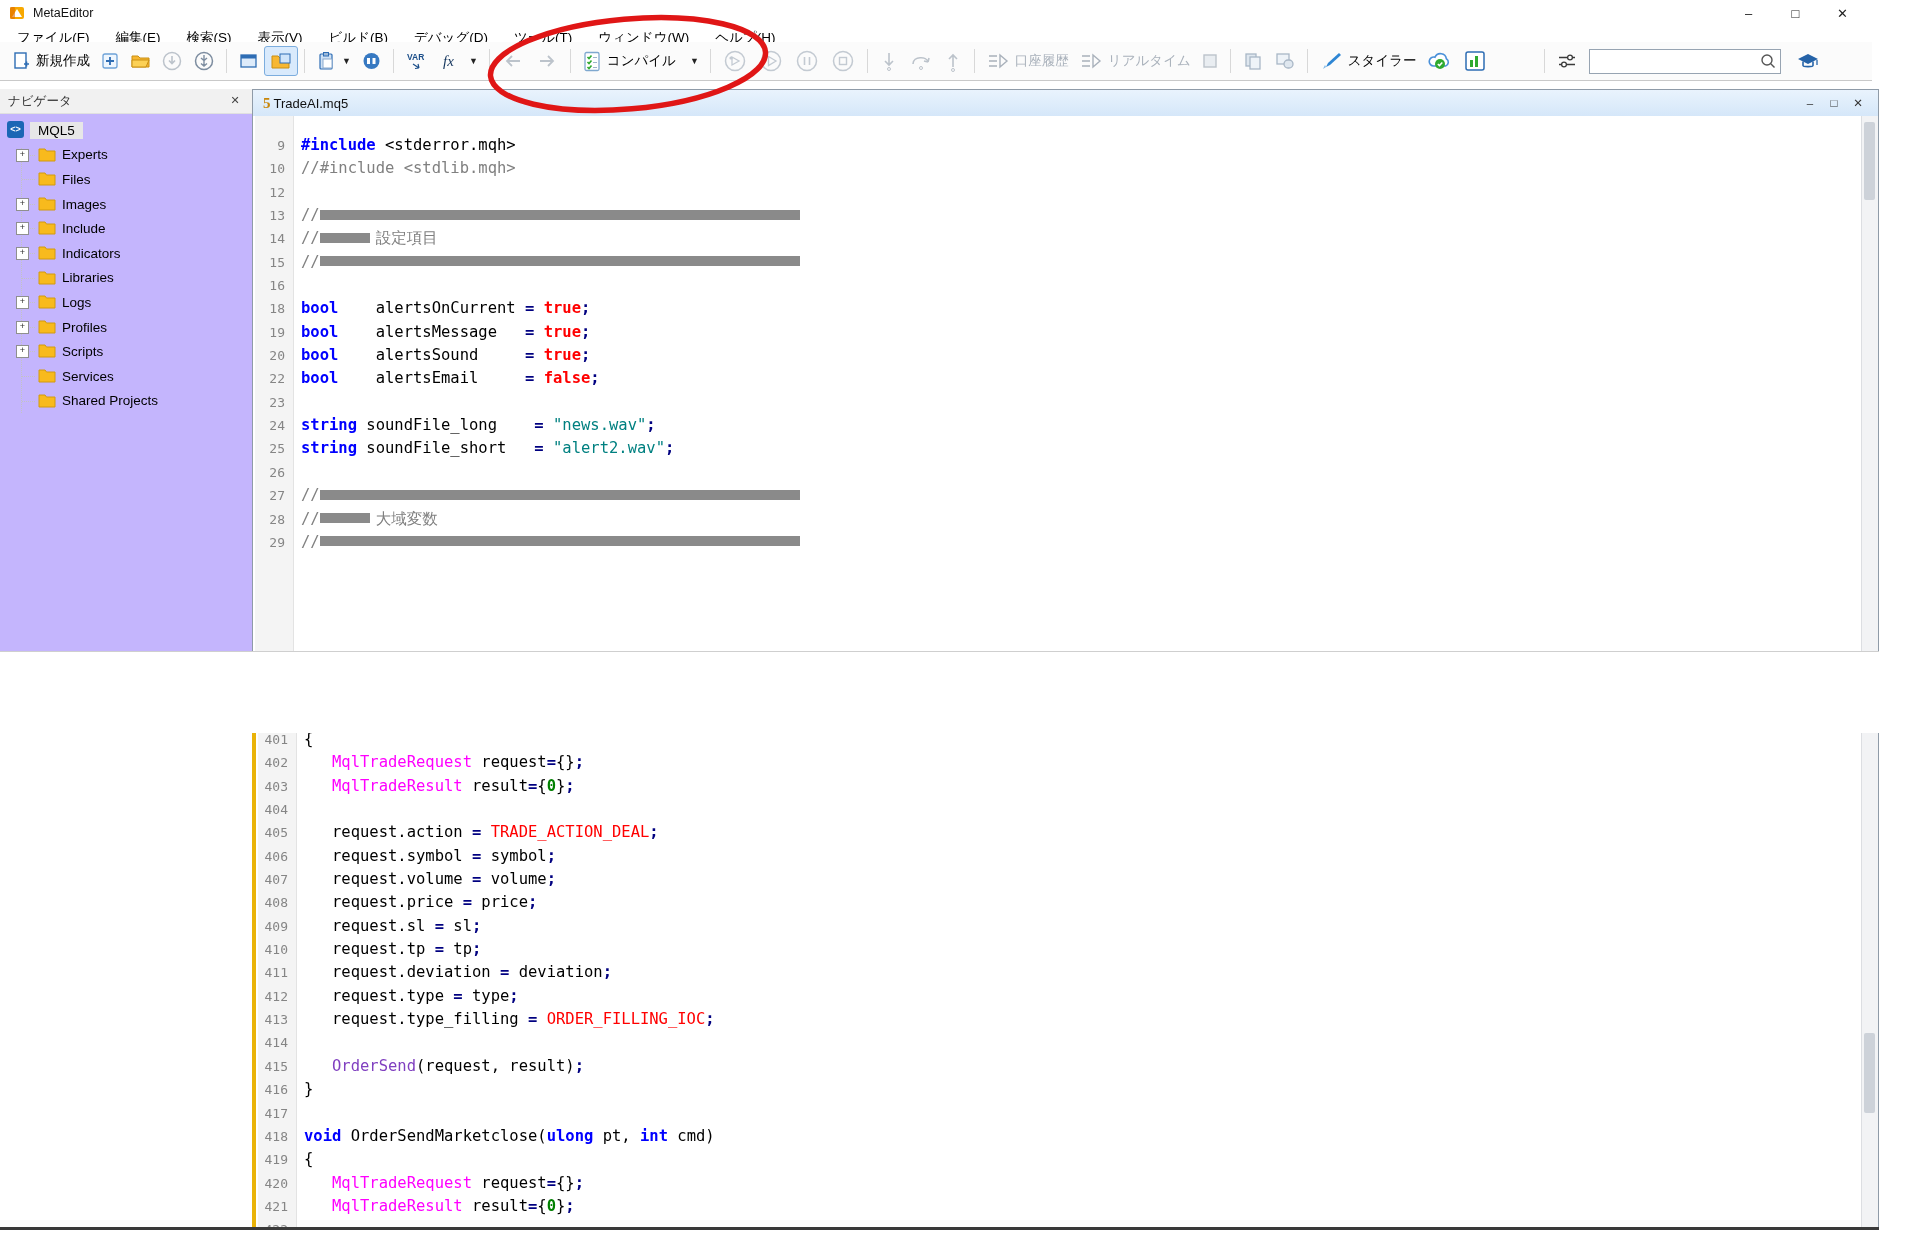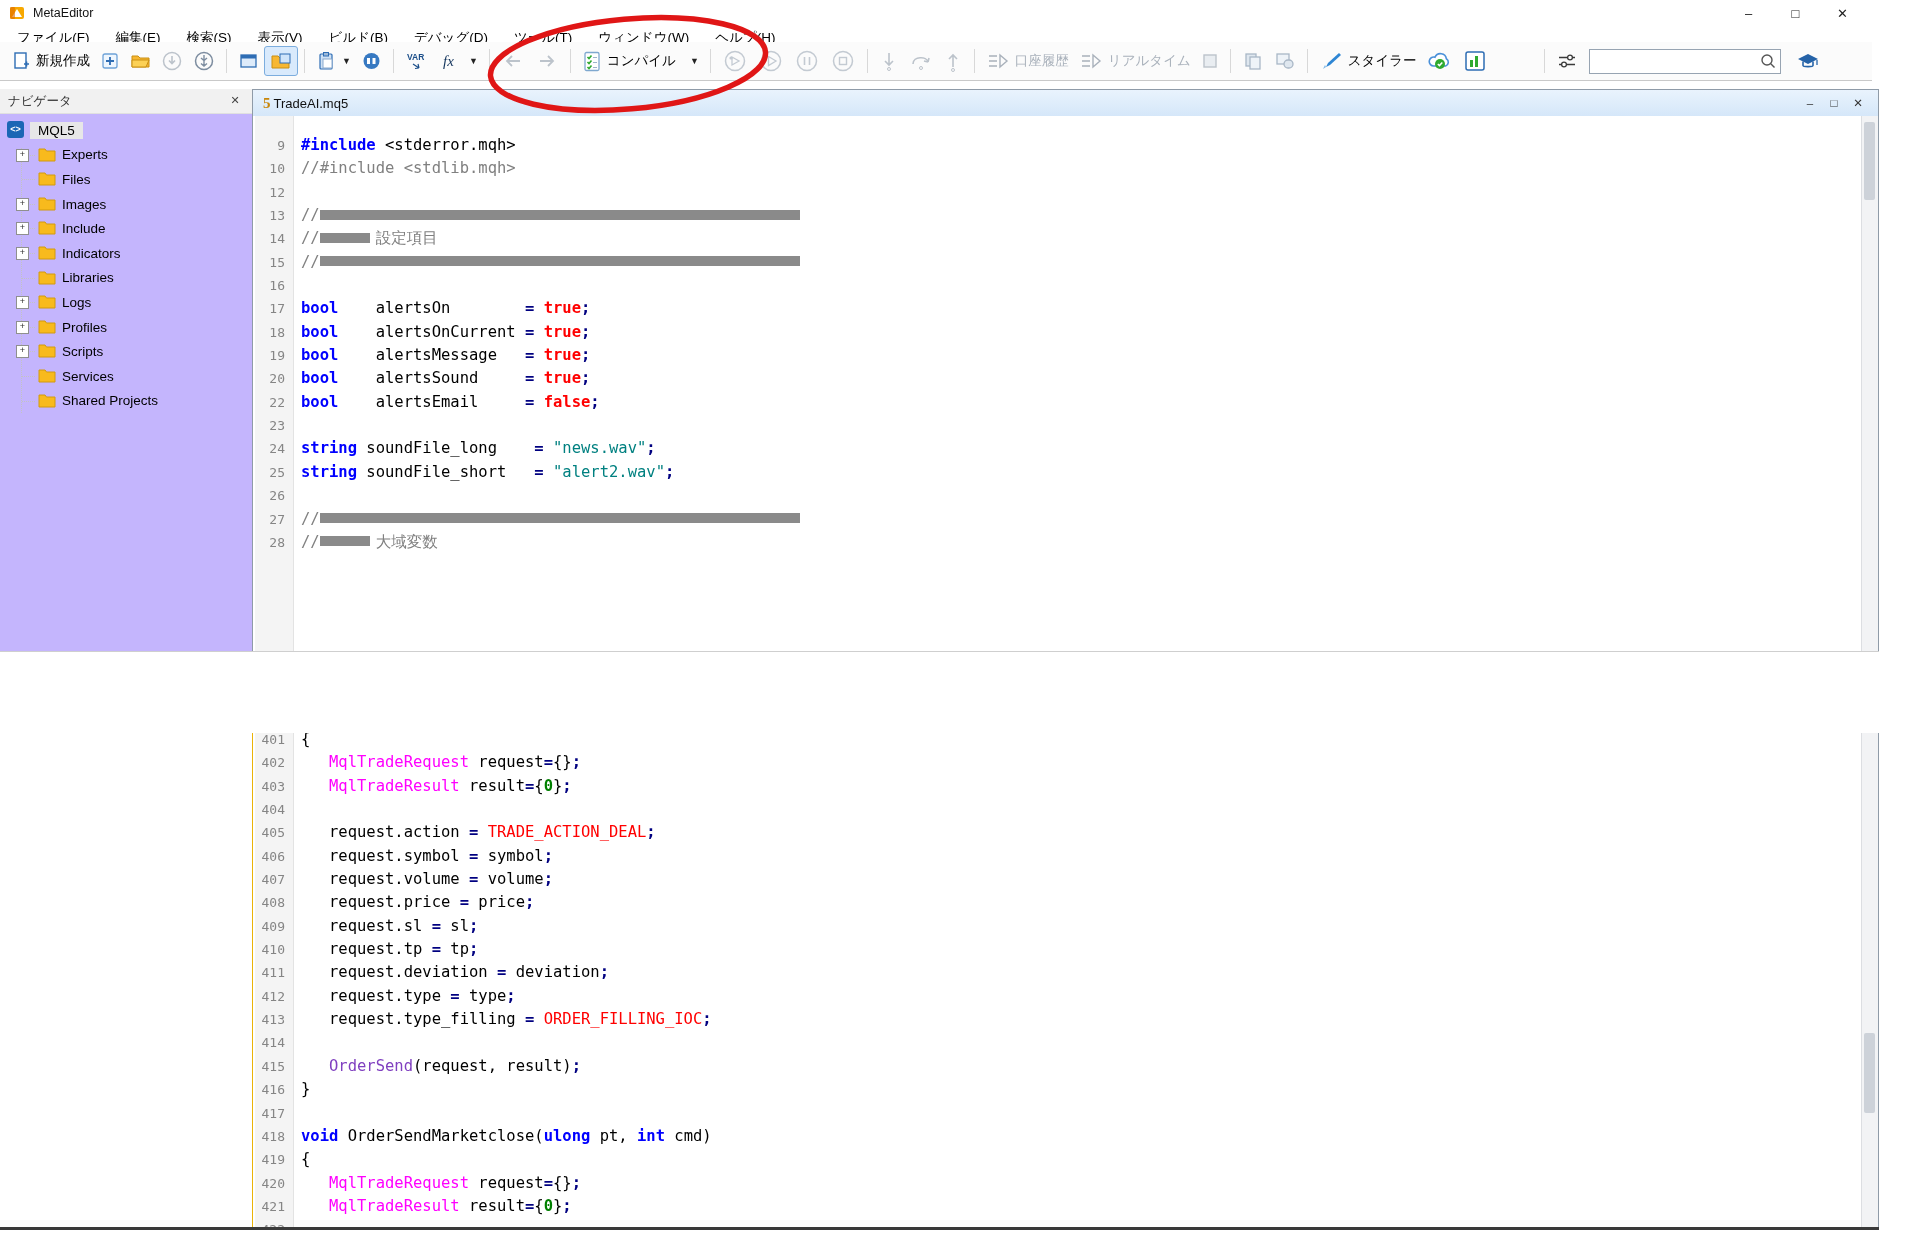--- a/index.html
+++ b/index.html
@@ -81,21 +81,21 @@
   .tk-p{color:#8040c0}
   .cbar{display:inline-block;width:480px;height:10px;background:#8a8a8a;vertical-align:middle;
         margin-bottom:2px}
   .cbar-s{width:50px;margin-right:6px}
   .vscroll{position:absolute;right:0;top:0;bottom:0;width:16px;background:#f2f3f5;
            border-left:1px solid #dcdee2}
   .vthumb{position:absolute;left:2px;width:11px;background:#cdd2d9;border-radius:2px}
   
   .cutline{position:absolute;left:0;top:651px;width:1879px;height:1px;background:#cfcfcf}
   .strip2{position:absolute;left:252px;top:733px;width:1627px;height:494px;background:#fff;
-          border-left:1px solid #eab308;border-right:1px solid #8f9ba8;overflow:hidden;
+          border-left:4px solid #eab308;border-right:1px solid #8f9ba8;overflow:hidden;
           box-sizing:border-box}
   .strip2 .rows{top:-5px;bottom:auto;height:520px}
   .bottomline{position:absolute;left:0;top:1227px;width:1879px;height:3px;background:#3a3a3a}
   
   .ic{flex:0 0 auto;display:block}
 </style>
 </head>
 <body>
 
 <div class="titlebar">
@@ -462,31 +462,31 @@
   <div class="code-area">
     <div class="gutterband"></div>
     <div class="rows" id="rows1" style="top:18px">
         <div class="crow"><span class="ln">9</span><span class="tk-k">#include</span><span class="tk-t"> &lt;stderror.mqh&gt;</span></div>
         <div class="crow"><span class="ln">10</span><span class="tk-c">//#include &lt;stdlib.mqh&gt;</span></div>
         <div class="crow"><span class="ln">12</span></div>
         <div class="crow"><span class="ln">13</span><span class="tk-c">//</span><span class="cbar"></span></div>
         <div class="crow"><span class="ln">14</span><span class="tk-c">//</span><span class="cbar cbar-s"></span><span class="tk-c">設定項目</span></div>
         <div class="crow"><span class="ln">15</span><span class="tk-c">//</span><span class="cbar"></span></div>
         <div class="crow"><span class="ln">16</span></div>
-        <div class="crow"><span class="ln">17</span><span class="tk-k">bool</span><span class="tk-t">    alertsOn        </span><span class="tk-n">= </span><span class="tk-r">true</span><span class="tk-n">;</span></div>
         <div class="crow"><span class="ln">18</span><span class="tk-k">bool</span><span class="tk-t">    alertsOnCurrent </span><span class="tk-n">= </span><span class="tk-r">true</span><span class="tk-n">;</span></div>
         <div class="crow"><span class="ln">19</span><span class="tk-k">bool</span><span class="tk-t">    alertsMessage   </span><span class="tk-n">= </span><span class="tk-r">true</span><span class="tk-n">;</span></div>
         <div class="crow"><span class="ln">20</span><span class="tk-k">bool</span><span class="tk-t">    alertsSound     </span><span class="tk-n">= </span><span class="tk-r">true</span><span class="tk-n">;</span></div>
         <div class="crow"><span class="ln">22</span><span class="tk-k">bool</span><span class="tk-t">    alertsEmail     </span><span class="tk-n">= </span><span class="tk-r">false</span><span class="tk-n">;</span></div>
         <div class="crow"><span class="ln">23</span></div>
         <div class="crow"><span class="ln">24</span><span class="tk-k">string</span><span class="tk-t"> soundFile_long    </span><span class="tk-n">= </span><span class="tk-s">"news.wav"</span><span class="tk-n">;</span></div>
         <div class="crow"><span class="ln">25</span><span class="tk-k">string</span><span class="tk-t"> soundFile_short   </span><span class="tk-n">= </span><span class="tk-s">"alert2.wav"</span><span class="tk-n">;</span></div>
         <div class="crow"><span class="ln">26</span></div>
         <div class="crow"><span class="ln">27</span><span class="tk-c">//</span><span class="cbar"></span></div>
         <div class="crow"><span class="ln">28</span><span class="tk-c">//</span><span class="cbar cbar-s"></span><span class="tk-c">大域変数</span></div>
+        <div class="crow"><span class="ln">29</span><span class="tk-c">//</span><span class="cbar"></span></div>
       </div>
     <div class="vscroll">
       <div class="vthumb" style="top:6px;height:78px"></div>
     </div>
   </div>
 </div>
 
 <div class="cutline"></div>
 
 <div class="strip2">

